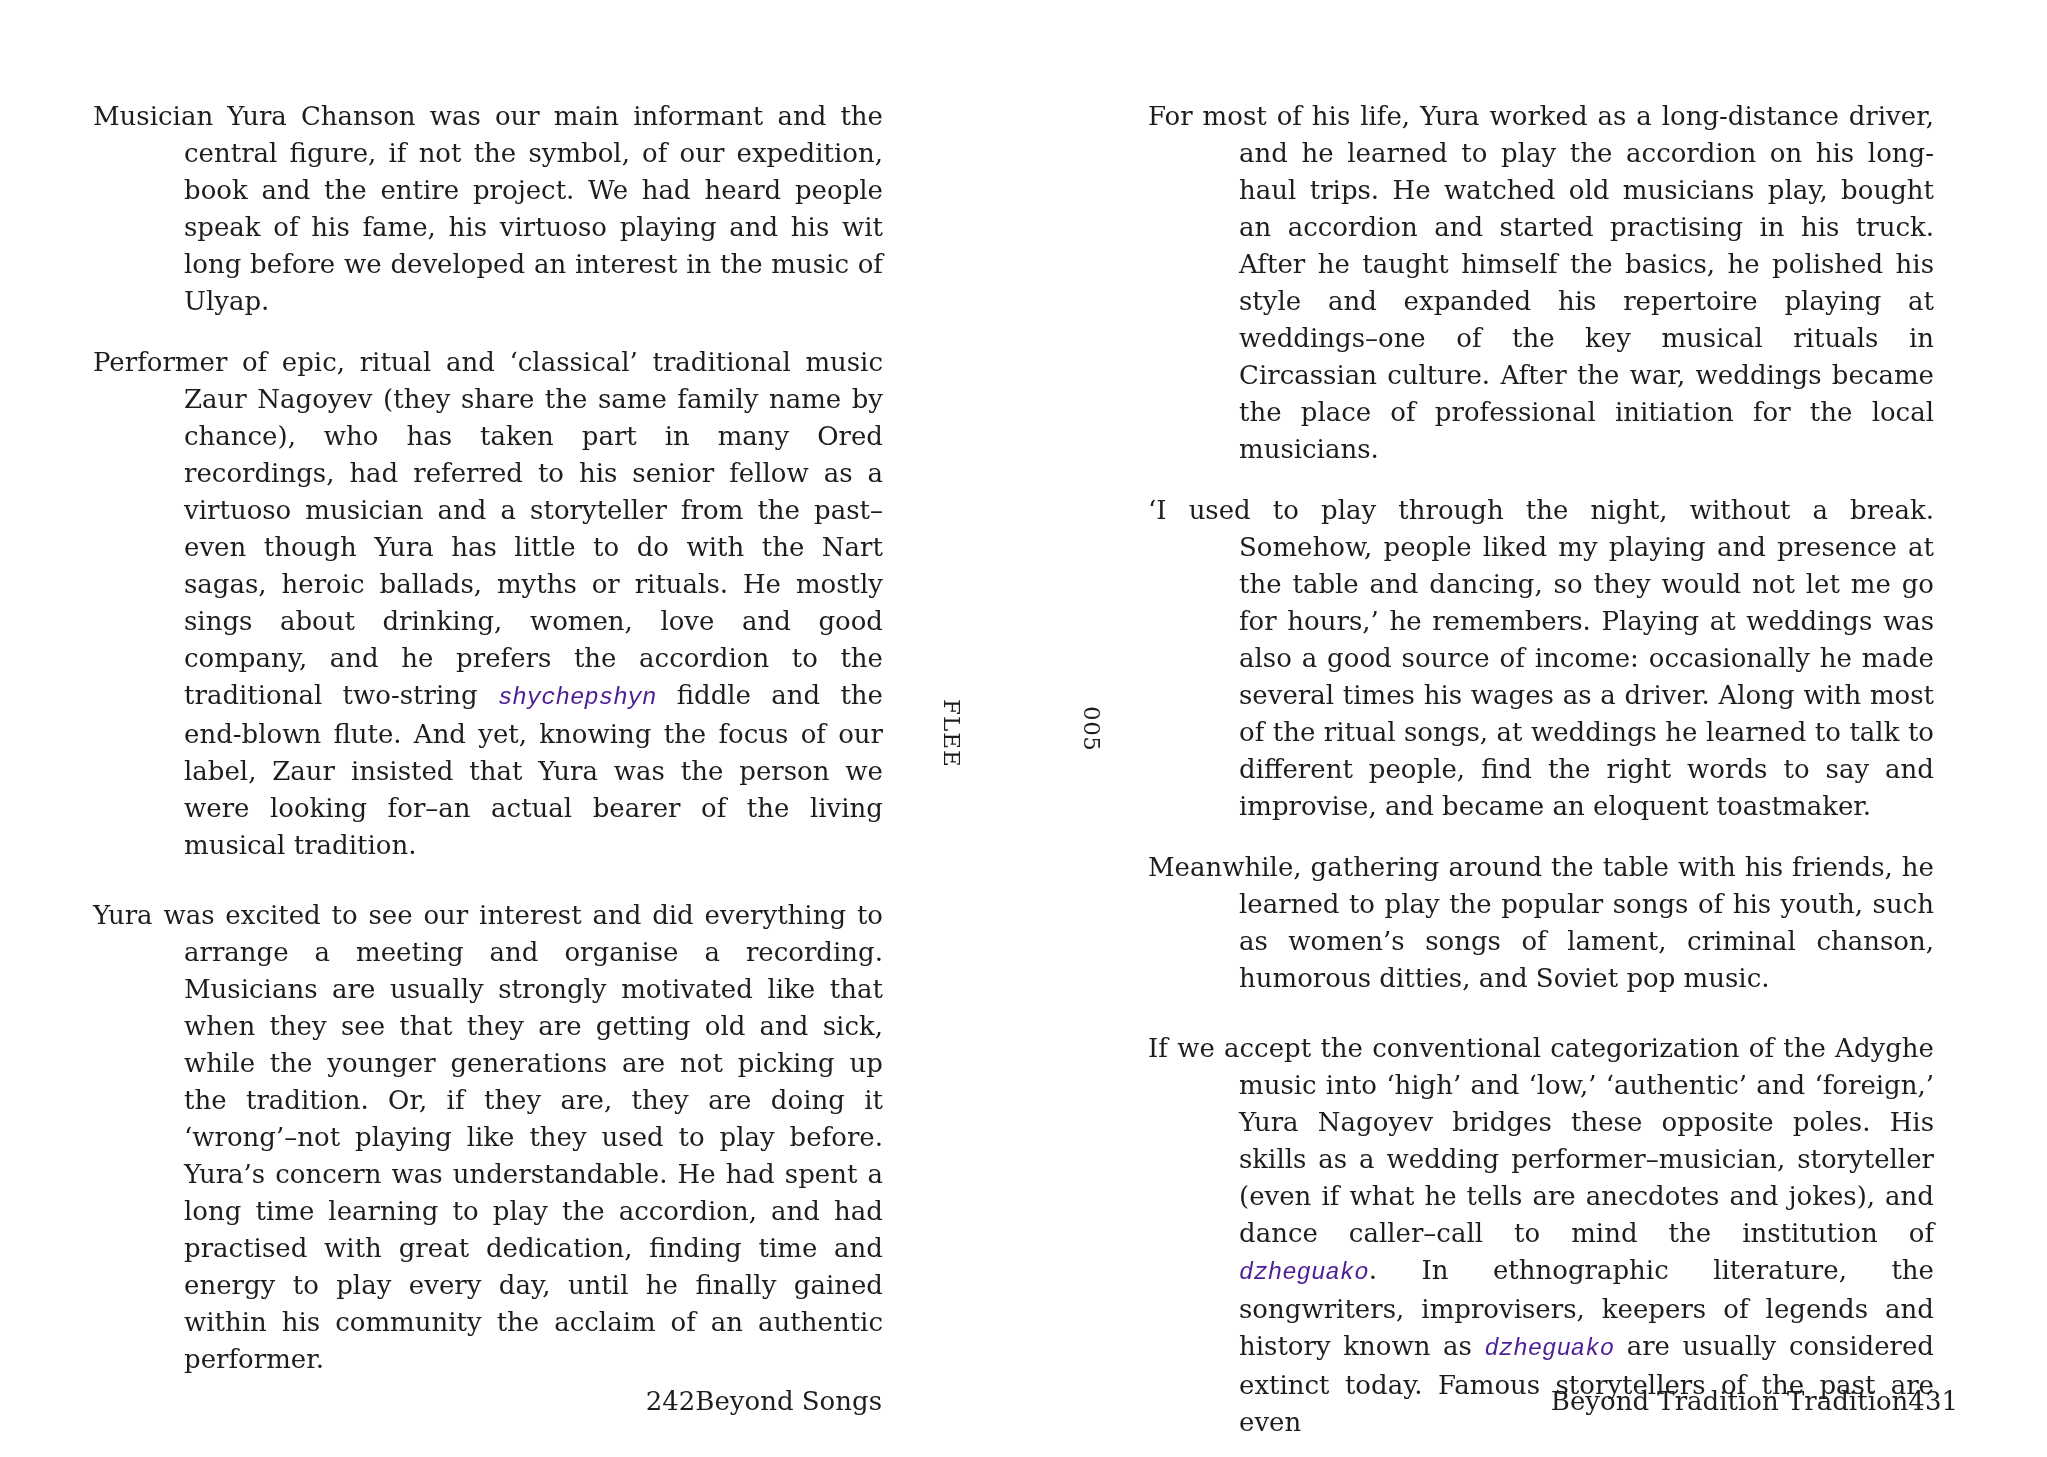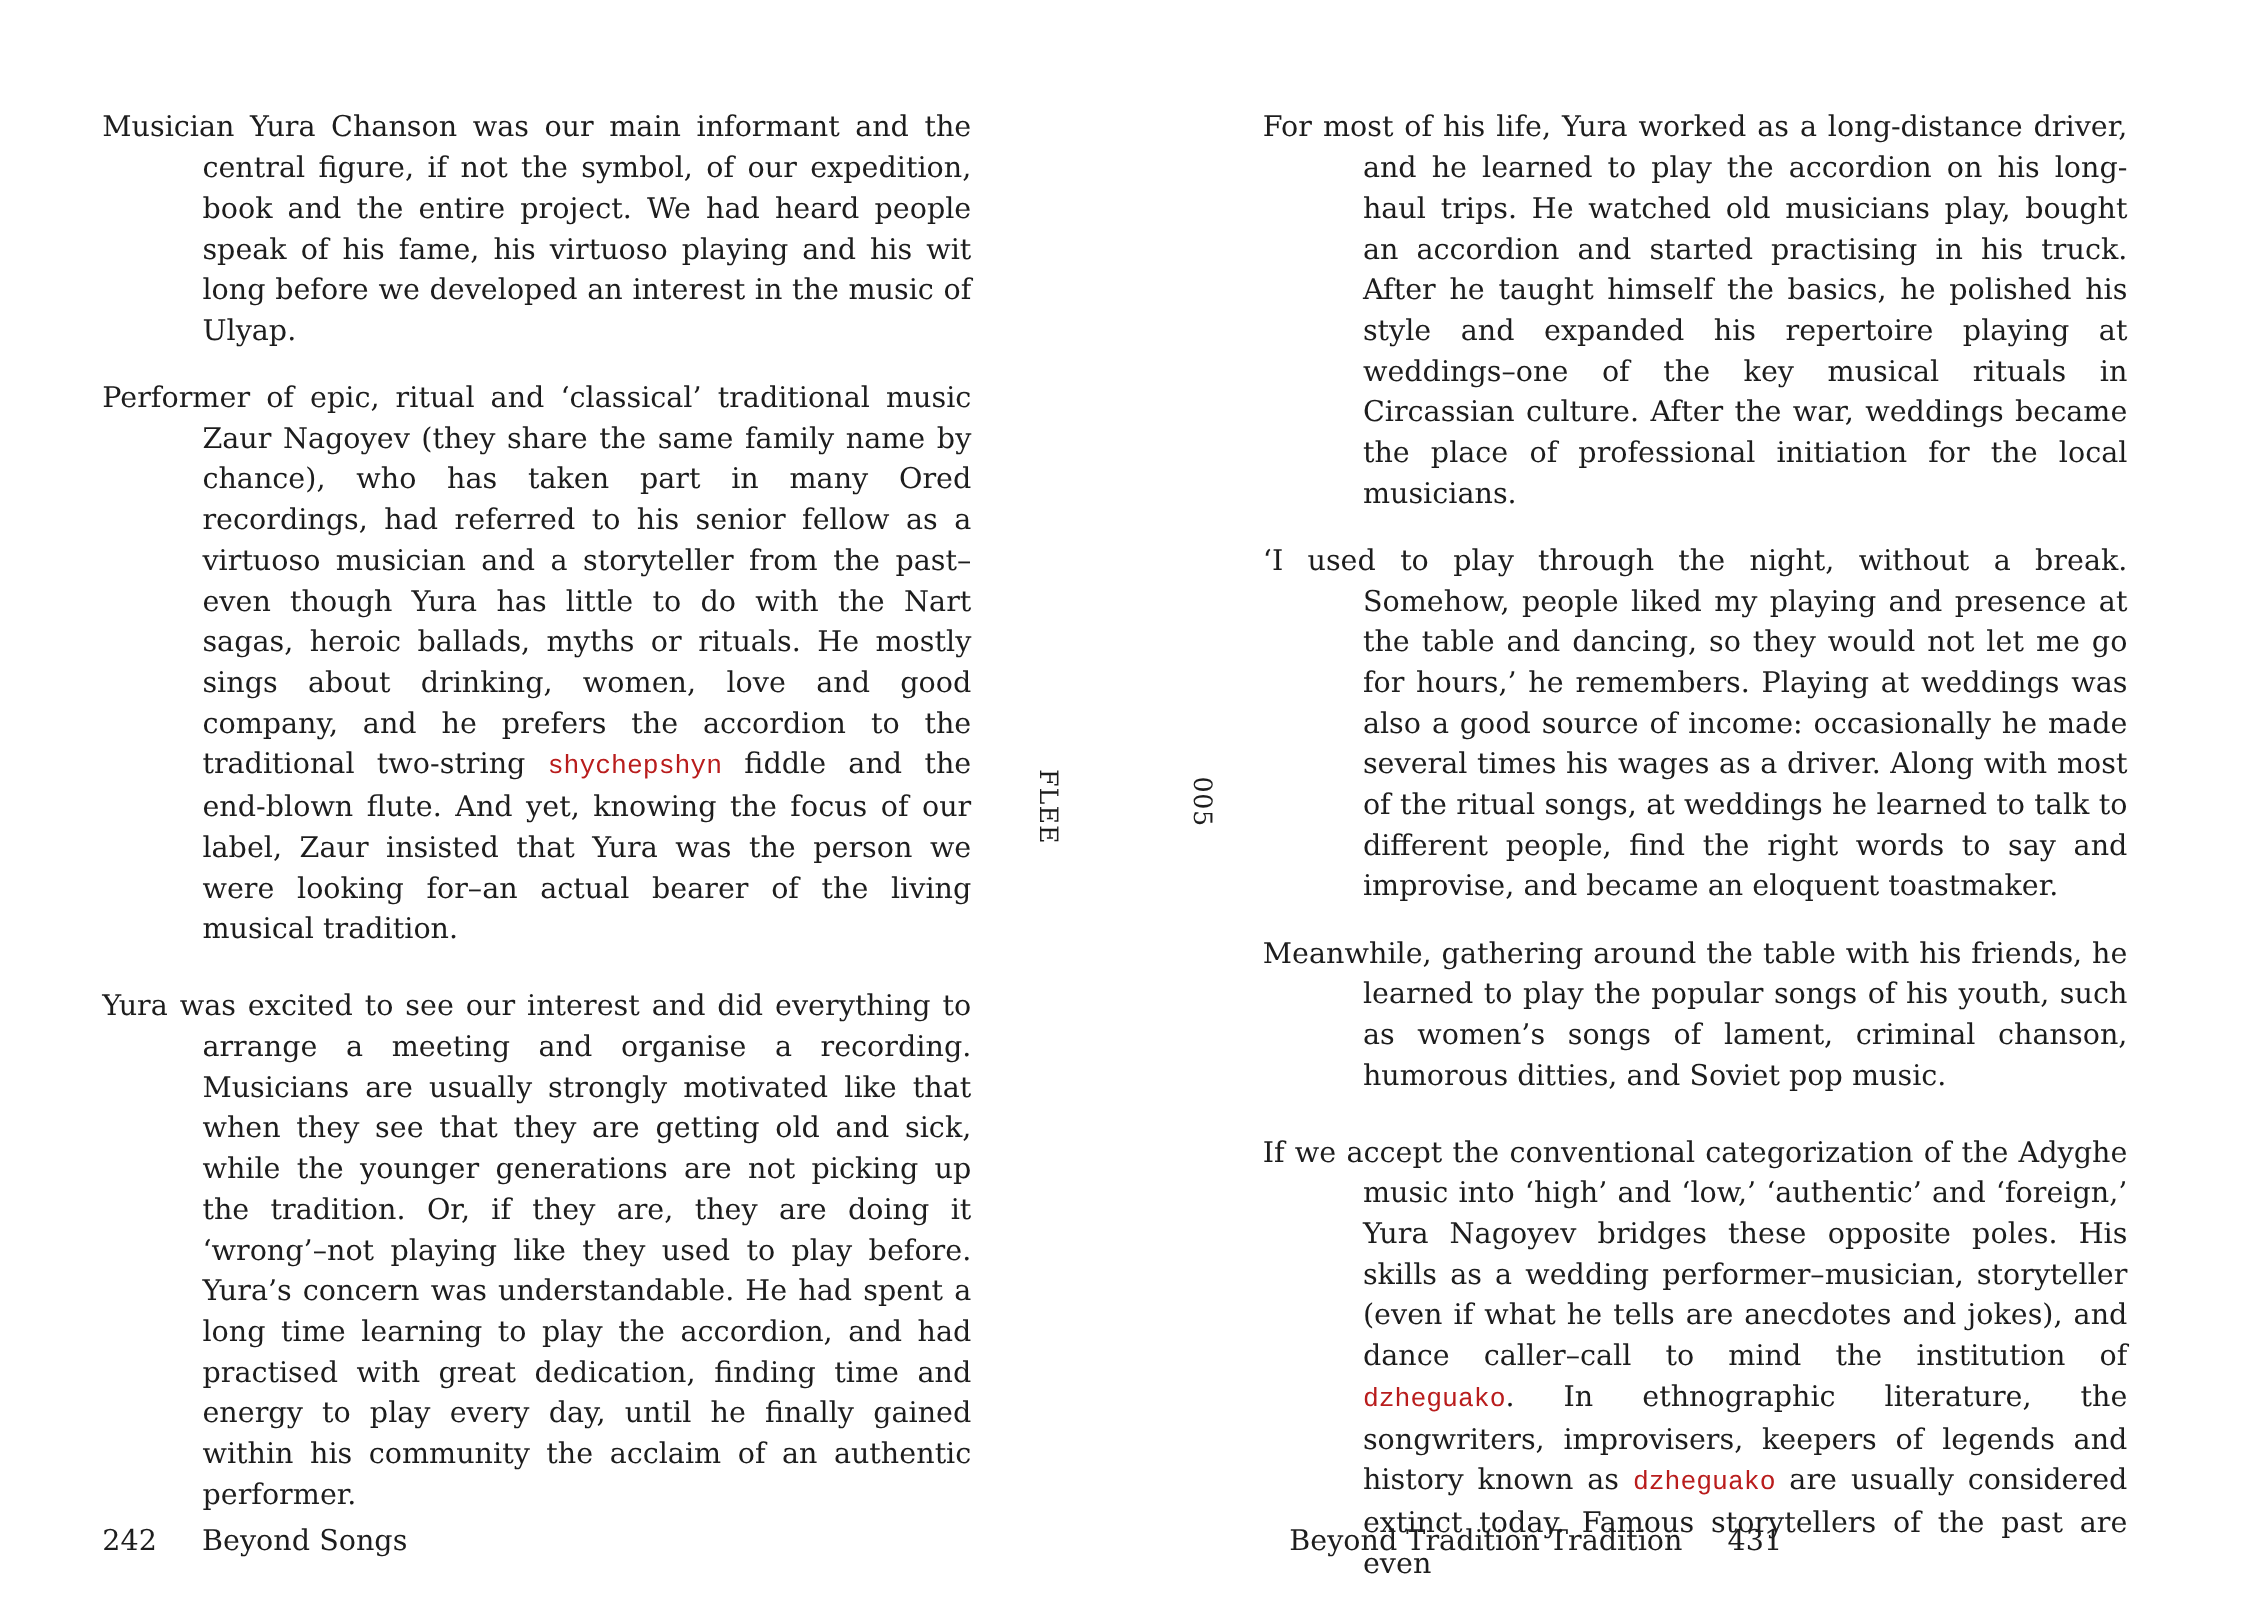--- a/index.html
+++ b/index.html
@@ -23,42 +23,42 @@
     font-size: 26px;
     line-height: 37px;
     text-align: justify;
     padding-left: 91px;
     text-indent: -91px;
     color: #1d1d1d;
   }
   p.par:last-child { margin-bottom: 0; margin-top: 33px; }
   .term {
     font-family: "Liberation Mono", monospace;
-    color: #b91c1c;
+    font-style: italic;
+    color: #4c1d95;
     font-size: 24px;
   }
   .spine-text {
     position: absolute;
     writing-mode: vertical-rl;
     font-size: 23px;
     line-height: 1;
     color: #1d1d1d;
     white-space: nowrap;
   }
   .spine-label  { left: 940px;  top: 699px; letter-spacing: 1px; }
   .spine-number { left: 1080px; top: 706px; letter-spacing: 0.5px; }
   .footer {
     position: absolute;
     top: 1386px;
     display: flex;
-    justify-content: flex-start;
+    justify-content: flex-end;
     font-size: 26px;
     line-height: 30px;
     color: #1d1d1d;
-    gap: 41px;
   }
   .footer-left  { left: 93px;  width: 789px; }
   .footer-right { left: 1172px; width: 786px; }
 </style>
 </head>
 <body>
 
 <section class="page page-left">
   <p class="par">
     <span>Musician Yura Chanson was our main informant and the central figure, if not the symbol, of our expedition, book and the entire project. We had heard people speak of his fame, his virtuoso playing and his wit long before we developed an interest in the music of Ulyap.</span>

